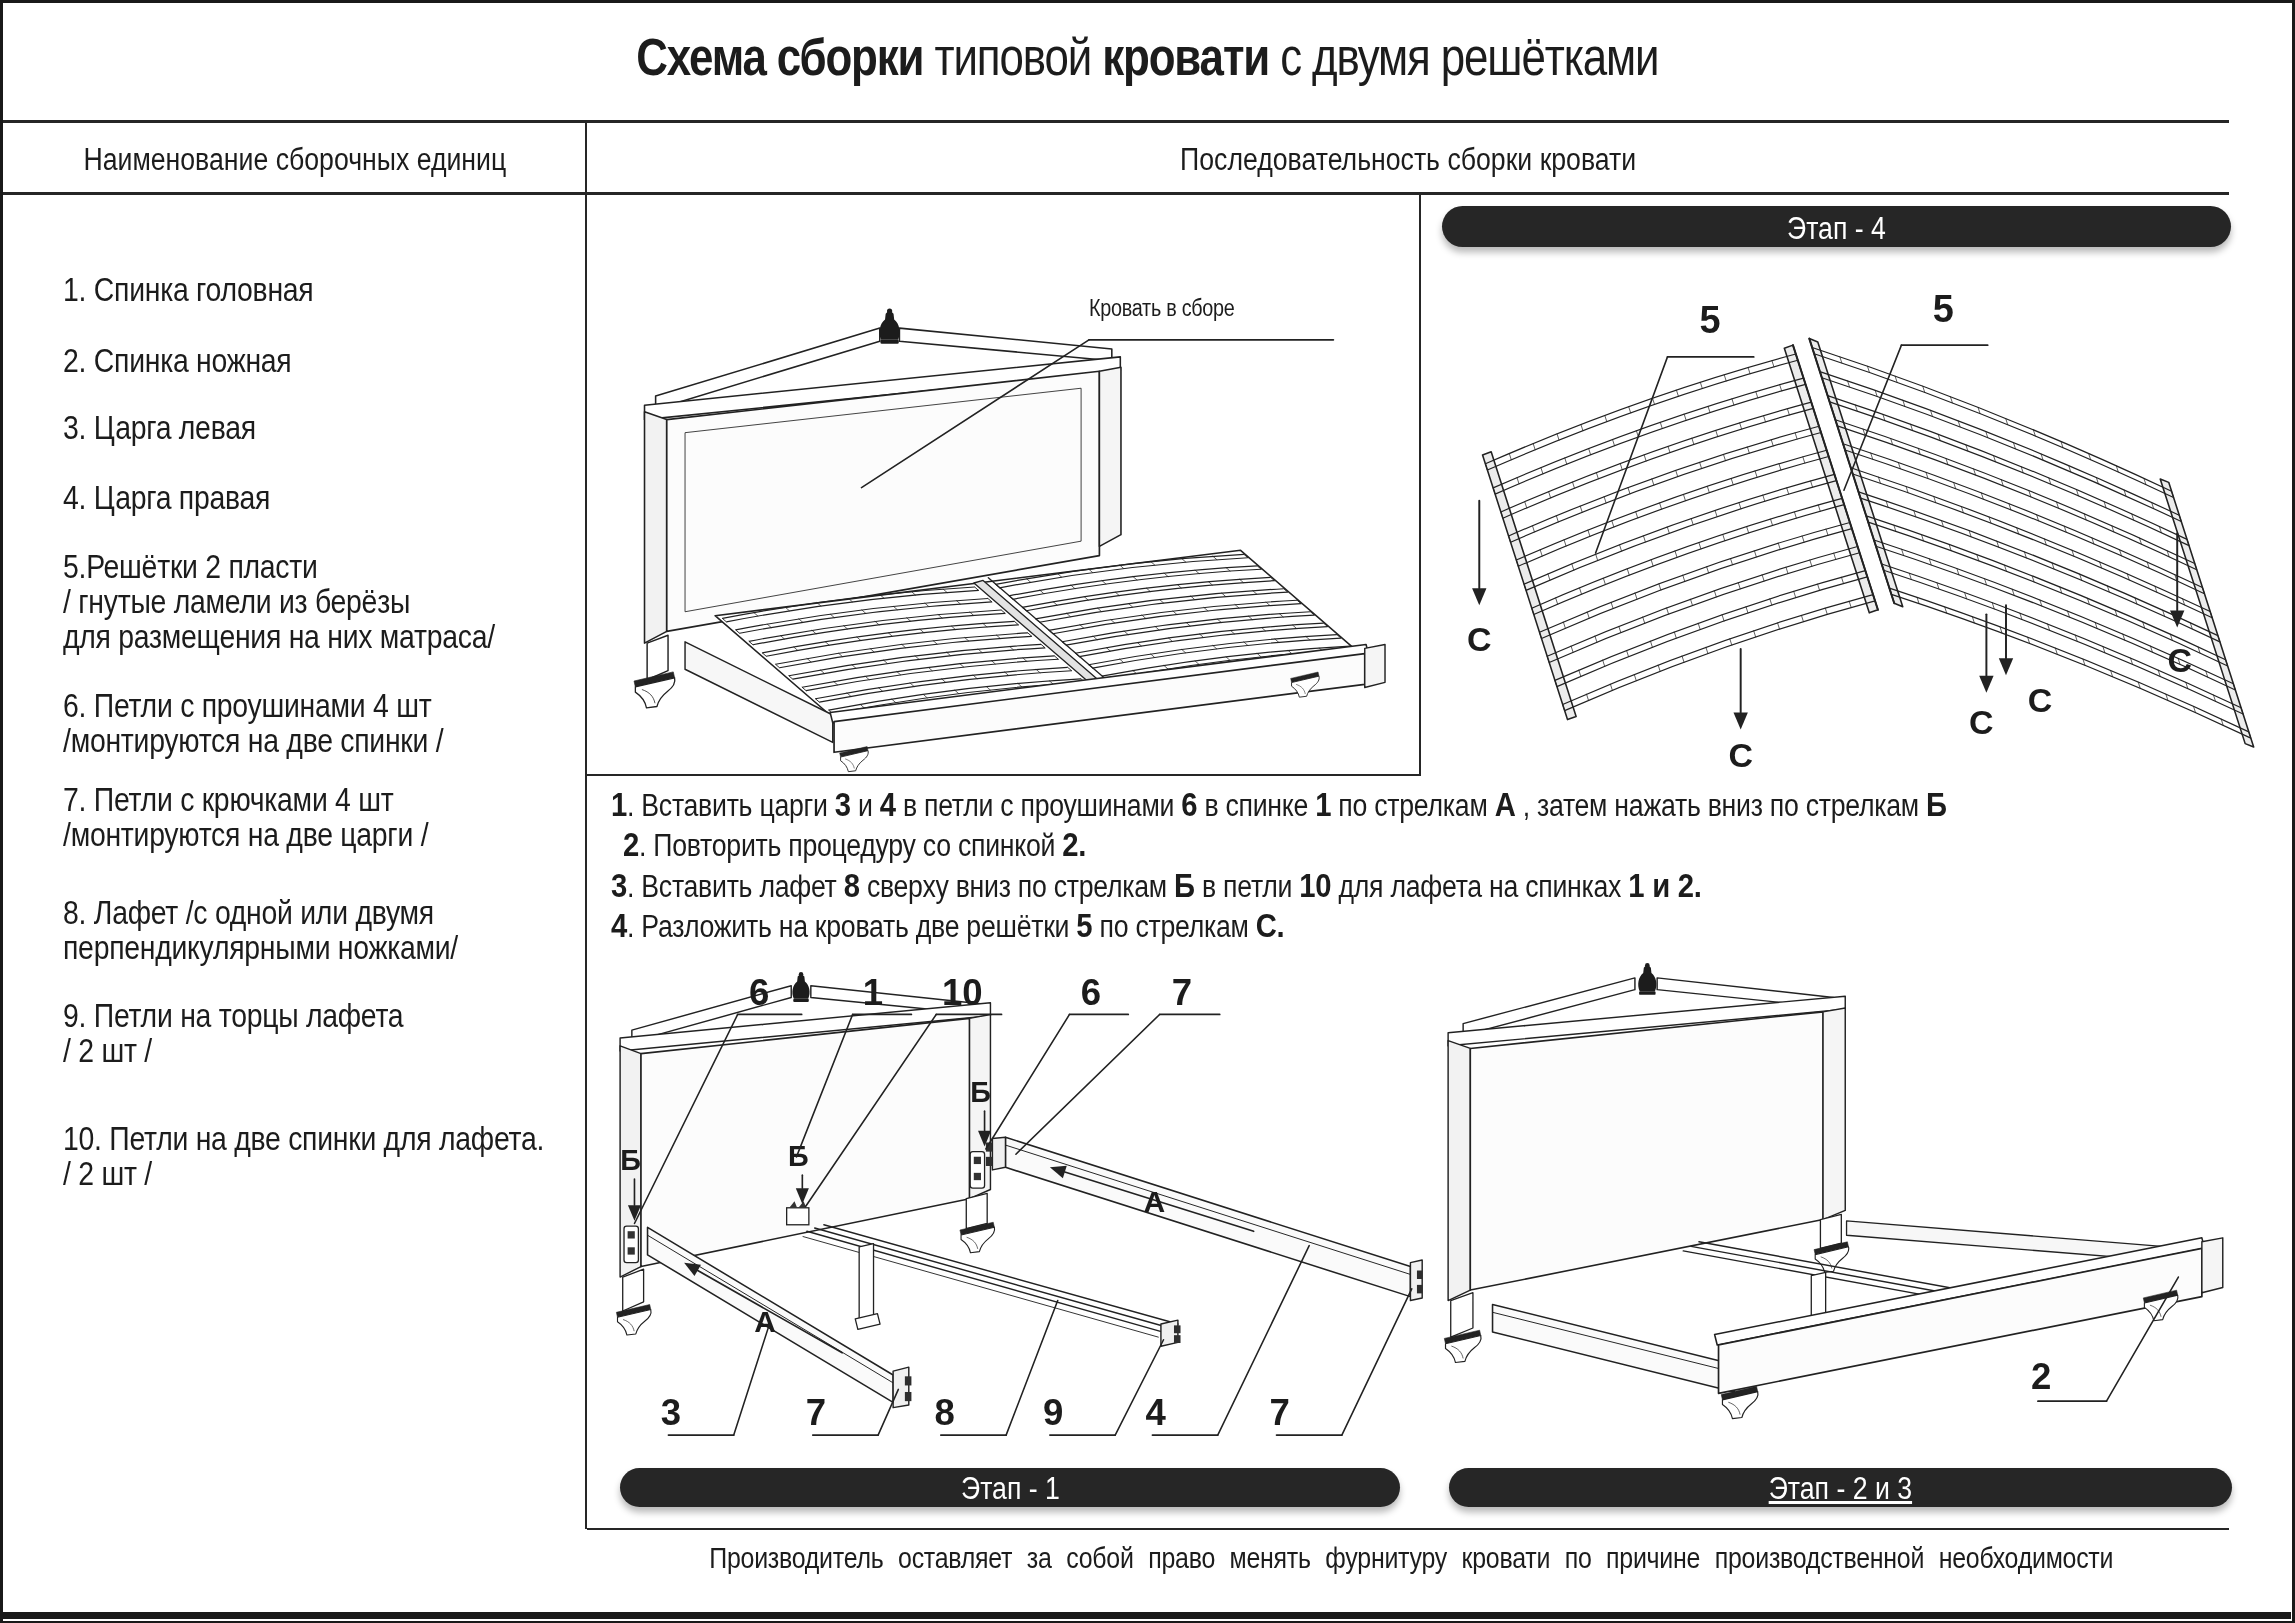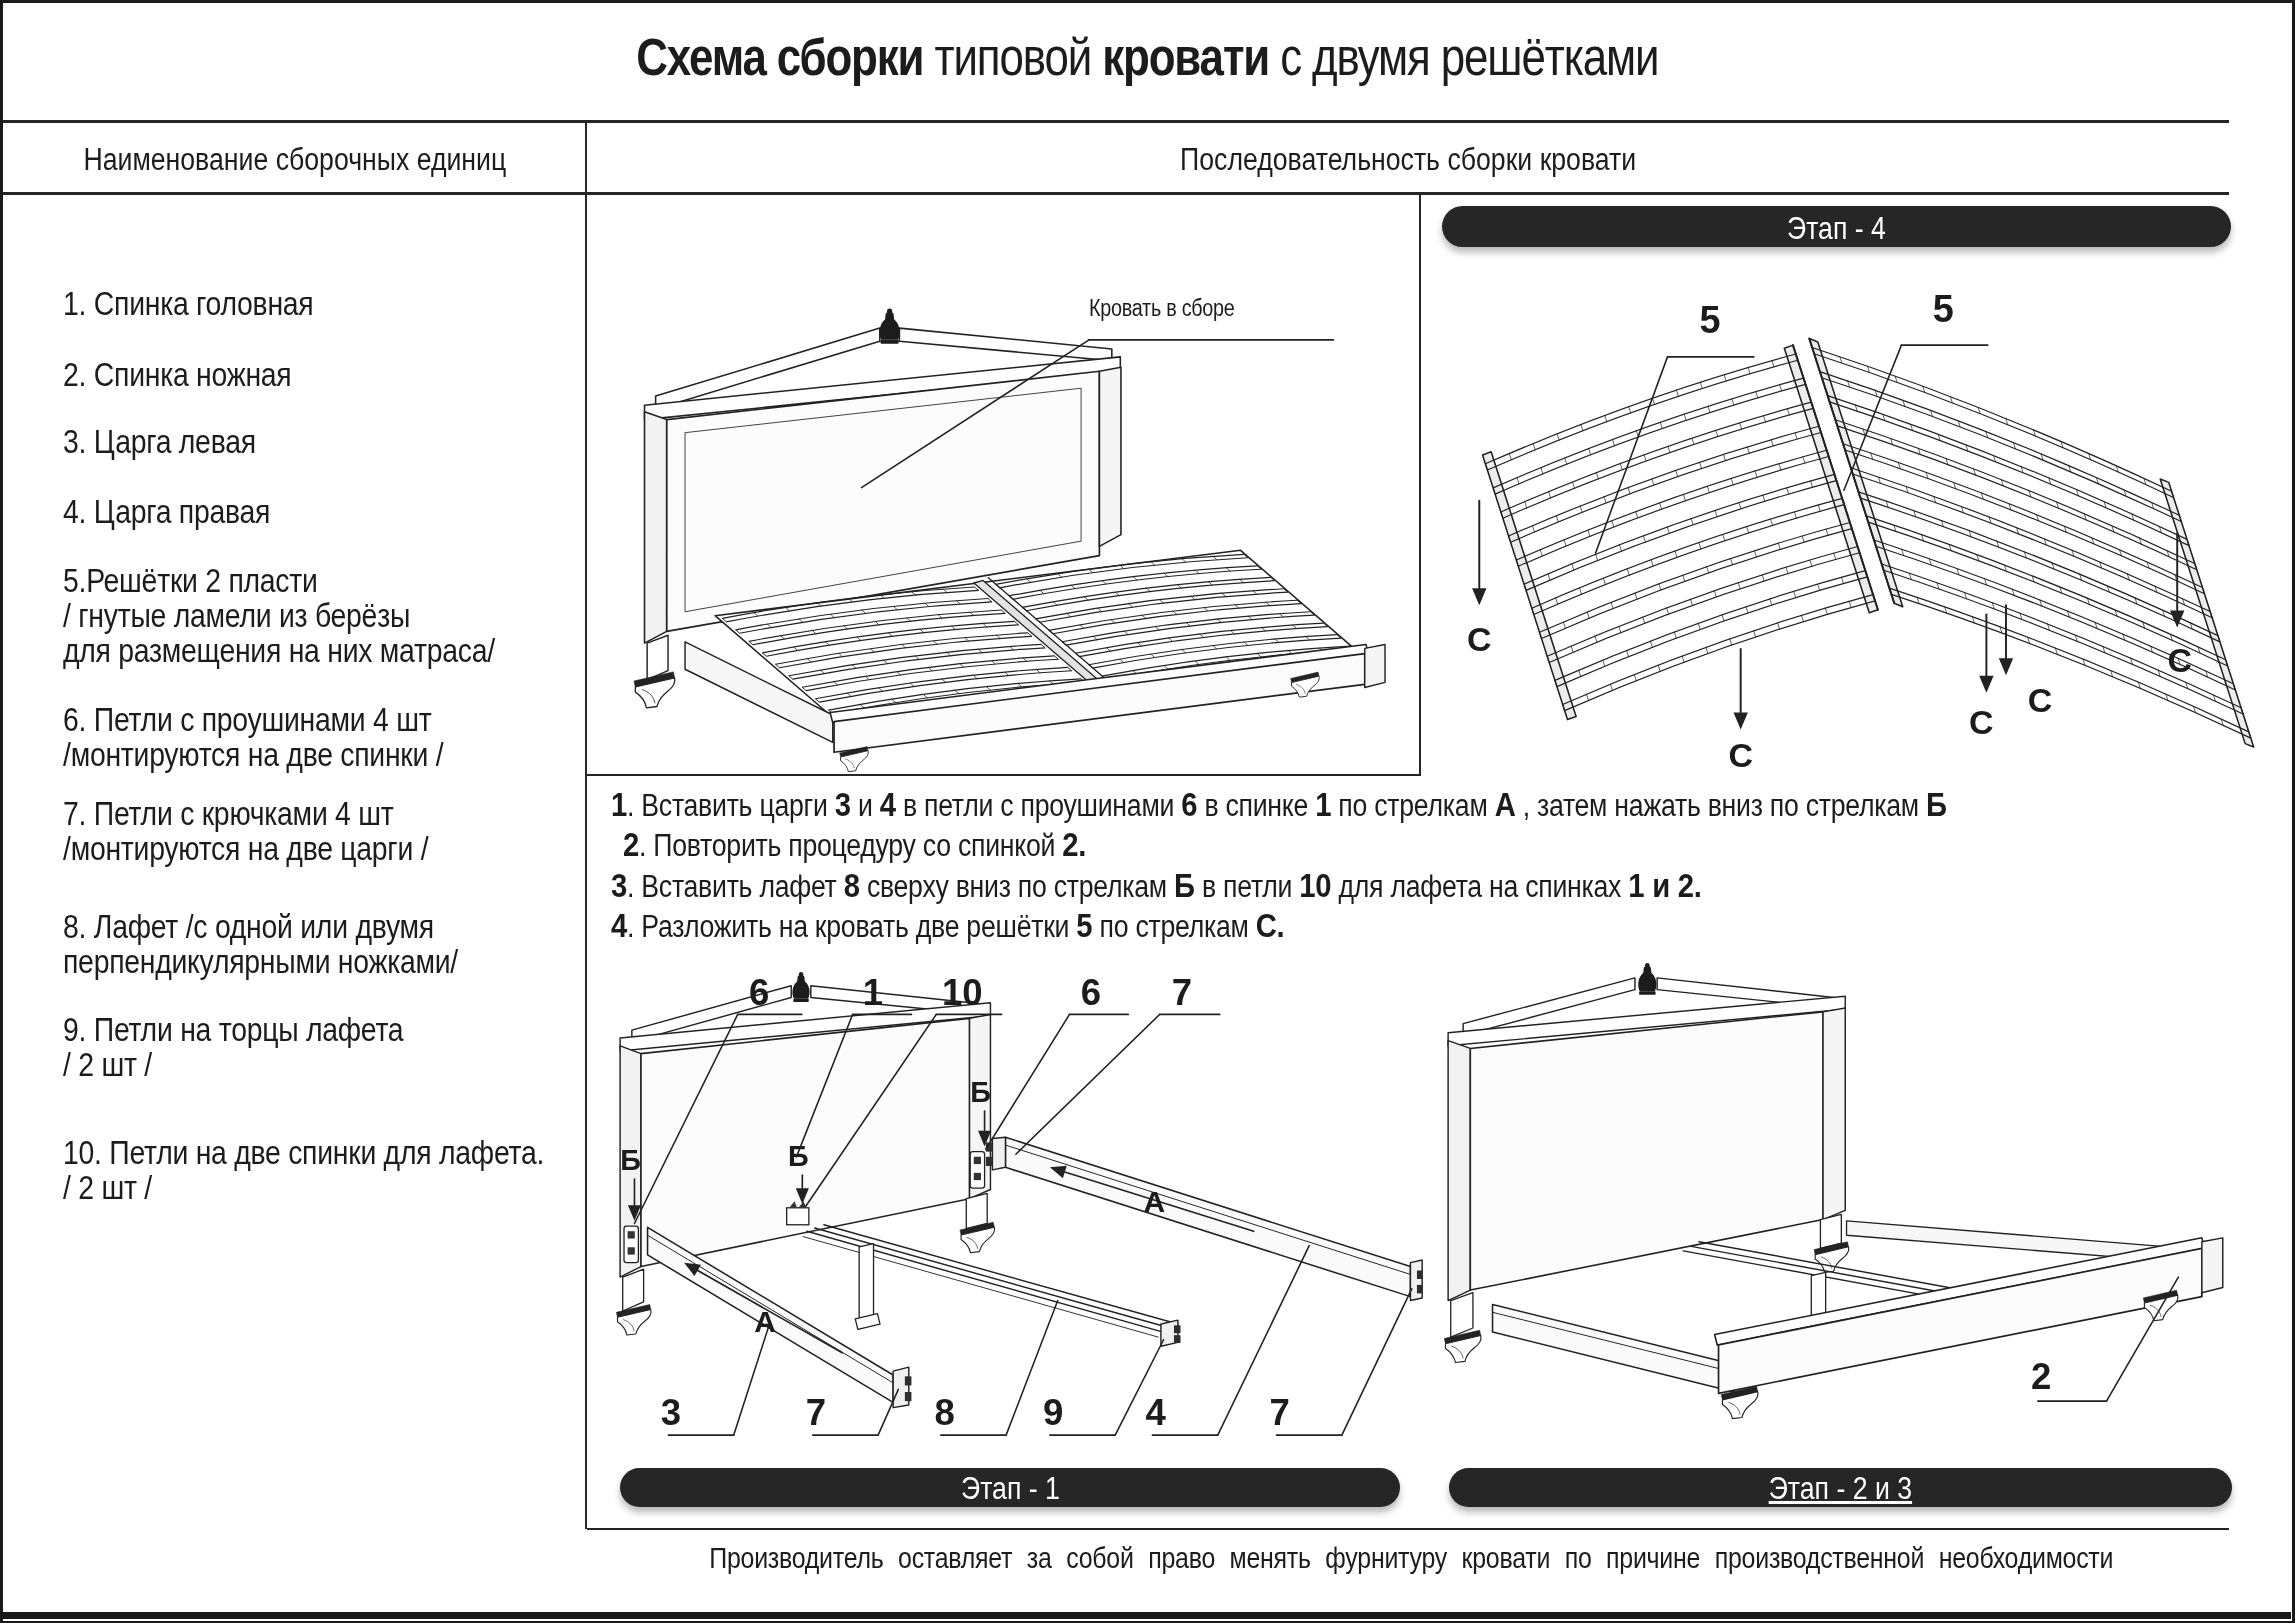--- a/index.html
+++ b/index.html
@@ -8,21 +8,21 @@
         border:3.9px solid #191919;box-sizing:border-box;}
   .abs{position:absolute;}
   .hr{position:absolute;background:#262626;height:2.6px;}
   .vr{position:absolute;background:#262626;width:2px;}
   .title{position:absolute;left:0;top:25px;width:2288px;text-align:center;
          font-size:51px;white-space:nowrap;letter-spacing:-1.3px;}
   .title .bold{font-weight:700;}
   .cx{display:inline-block;transform:scaleX(.86);transform-origin:0 50%;white-space:nowrap;}
   .cxc{display:inline-block;transform:scaleX(.86);transform-origin:50% 50%;white-space:nowrap;}
   .colhead{position:absolute;top:139px;font-size:31px;text-align:center;}
-  .parts-item{position:absolute;left:60px;font-size:33px;line-height:35px;letter-spacing:-0.3px;margin-top:14px;}
+  .parts-item{position:absolute;left:60px;font-size:33px;line-height:35px;letter-spacing:-0.3px;}
   .instr{position:absolute;left:608px;font-size:31px;letter-spacing:-0.3px;white-space:nowrap;}
   .instr .b{font-weight:700;font-size:34px;}
   .badge{position:absolute;background:#262626;border-radius:21px;color:#ffffff;
          display:flex;align-items:flex-end;justify-content:center;font-size:31px;
          box-shadow:0 5.2px 7.8px rgba(0,0,0,.28);}
   .panelA{position:absolute;left:584px;top:189px;width:832px;height:582px;
           border-right:2px solid #262626;border-bottom:2px solid #262626;}
   .bedlabel{position:absolute;left:1086px;top:292px;font-size:23px;letter-spacing:-0.3px;text-align:right;}
   .footer{position:absolute;left:592px;top:1539px;width:1637px;
           font-size:29px;word-spacing:9.2px;letter-spacing:-0.3px;}

